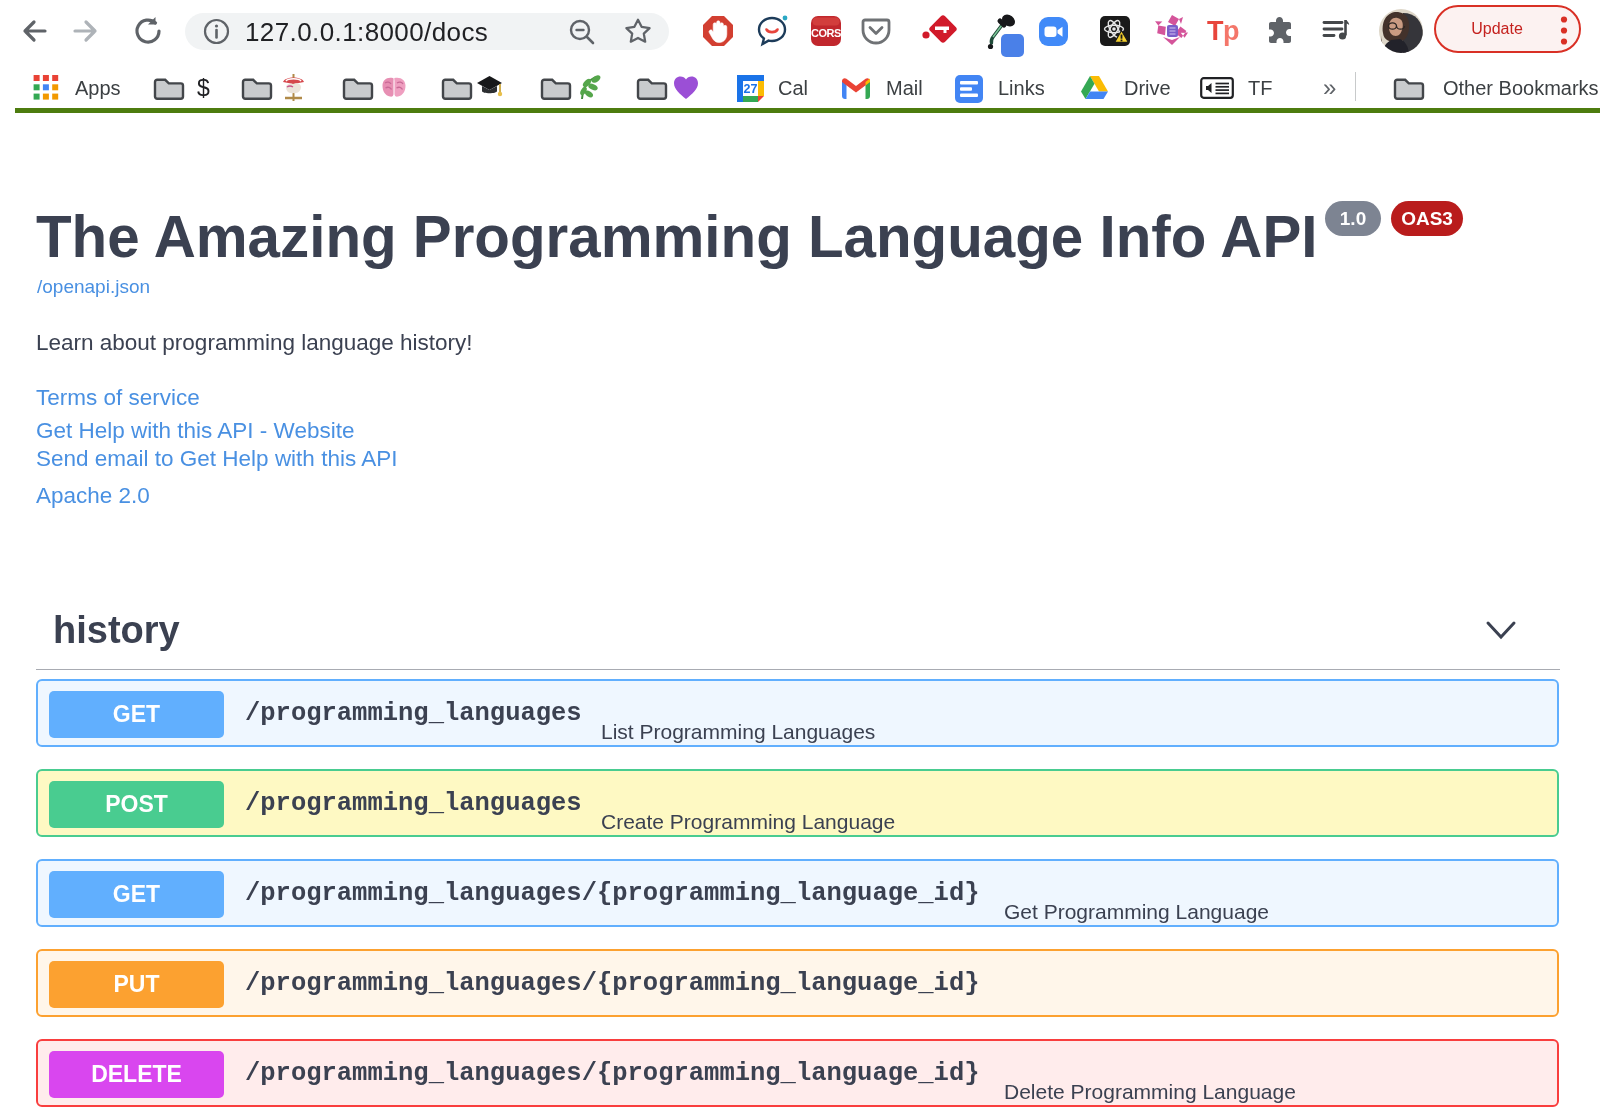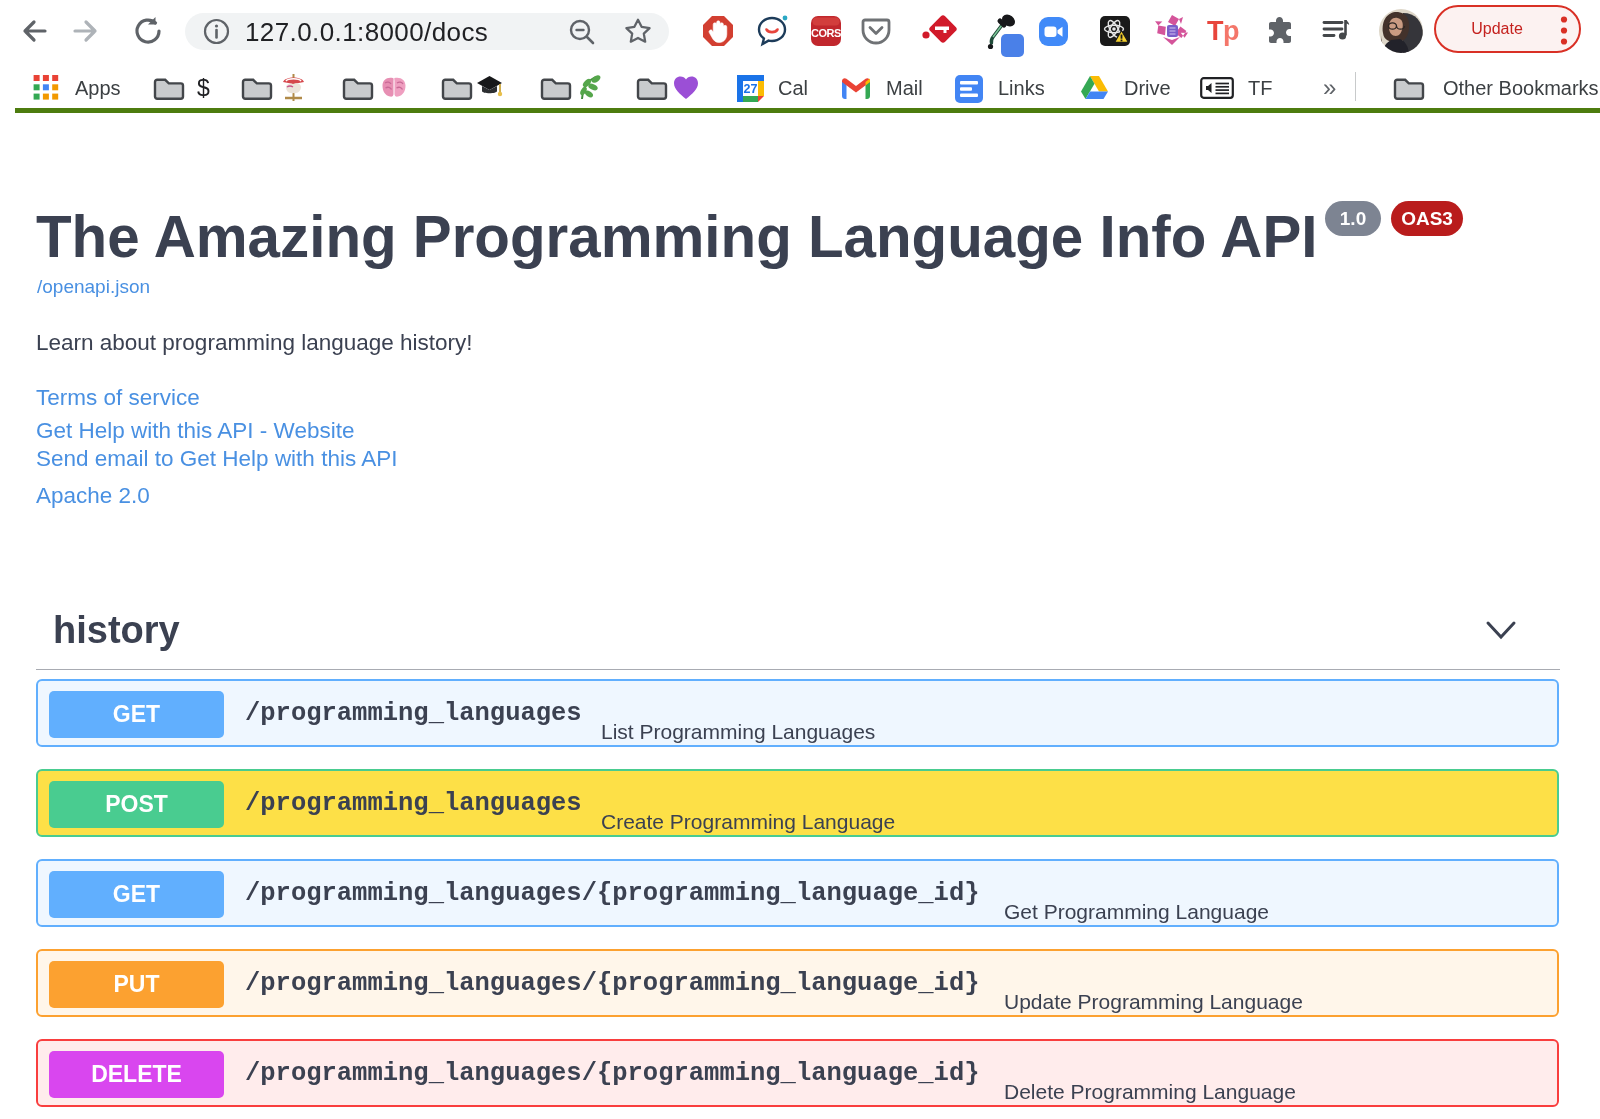--- a/index.html
+++ b/index.html
@@ -20,21 +20,21 @@
 #openapilink { position:absolute; left:37px; top:276px; font-size:19px; color:#4990e2; }
 #learn { position:absolute; left:36px; top:330px; font-size:22.5px; color:#3b4151; }
 .blink { position:absolute; left:36px; font-size:22.5px; color:#4990e2; }
 #deftitle { position:absolute; left:53px; top:609px; font-size:38px; font-weight:bold; color:#3b4151; }
 #defhr { position:absolute; left:36px; top:669px; width:1524px; height:0px; border-top:1px solid #a8abb2; }
 .oprow { position:absolute; left:36px; width:1523px; height:68.5px; border-radius:6px; border:2px solid; }
 .opbtn { position:absolute; left:11px; top:10px; width:175px; height:47px; border-radius:5px; color:#fff; font-weight:bold; font-size:23px; text-align:center; line-height:46px; }
 .oppath { position:absolute; left:207px; top:0; height:66px; line-height:66px; font-family:"Liberation Mono", monospace; font-weight:bold; font-size:25.5px; color:#3b4151; }
 .opdesc { position:absolute; left:563px; top:18px; height:54px; line-height:66px; font-size:21px; color:#3b4151; }
 .row-get { background:#eff7ff; border-color:#61affe; }
-.row-post { background:#fde047; border-color:#49cc90;padding-left:32px; }
+.row-post { background:#fef9c3; border-color:#49cc90;padding-left:32px; }
 .row-put { background:#fff6ea; border-color:#fca130; }
 .row-del { background:#ffecec; border-color:#f93e3e; }
 .btn-get { background:#61affe; }
 .btn-post { background:#49cc90; }
 .btn-put { background:#fca130; }
 .btn-del { background:#d946ef; }
 </style>
 </head>
 <body>
 <div id="toolbar">
@@ -332,20 +332,19 @@
     <div class="opdesc">Create Programming Language</div>
   </div>
   <div class="oprow row-get" style="top:858.5px">
     <div class="opbtn btn-get">GET</div>
     <div class="oppath">/programming_languages/{programming_language_id}</div>
     <div class="opdesc" style="left:966px">Get Programming Language</div>
   </div>
   <div class="oprow row-put" style="top:948.5px">
     <div class="opbtn btn-put">PUT</div>
     <div class="oppath">/programming_languages/{programming_language_id}</div>
-    <div class="opdesc" style="left:966px">Update Programming Language</div>
   </div>
   <div class="oprow row-del" style="top:1038.5px">
     <div class="opbtn btn-del">DELETE</div>
     <div class="oppath">/programming_languages/{programming_language_id}</div>
     <div class="opdesc" style="left:966px">Delete Programming Language</div>
   </div>
 </div>
 
 </body></html>

